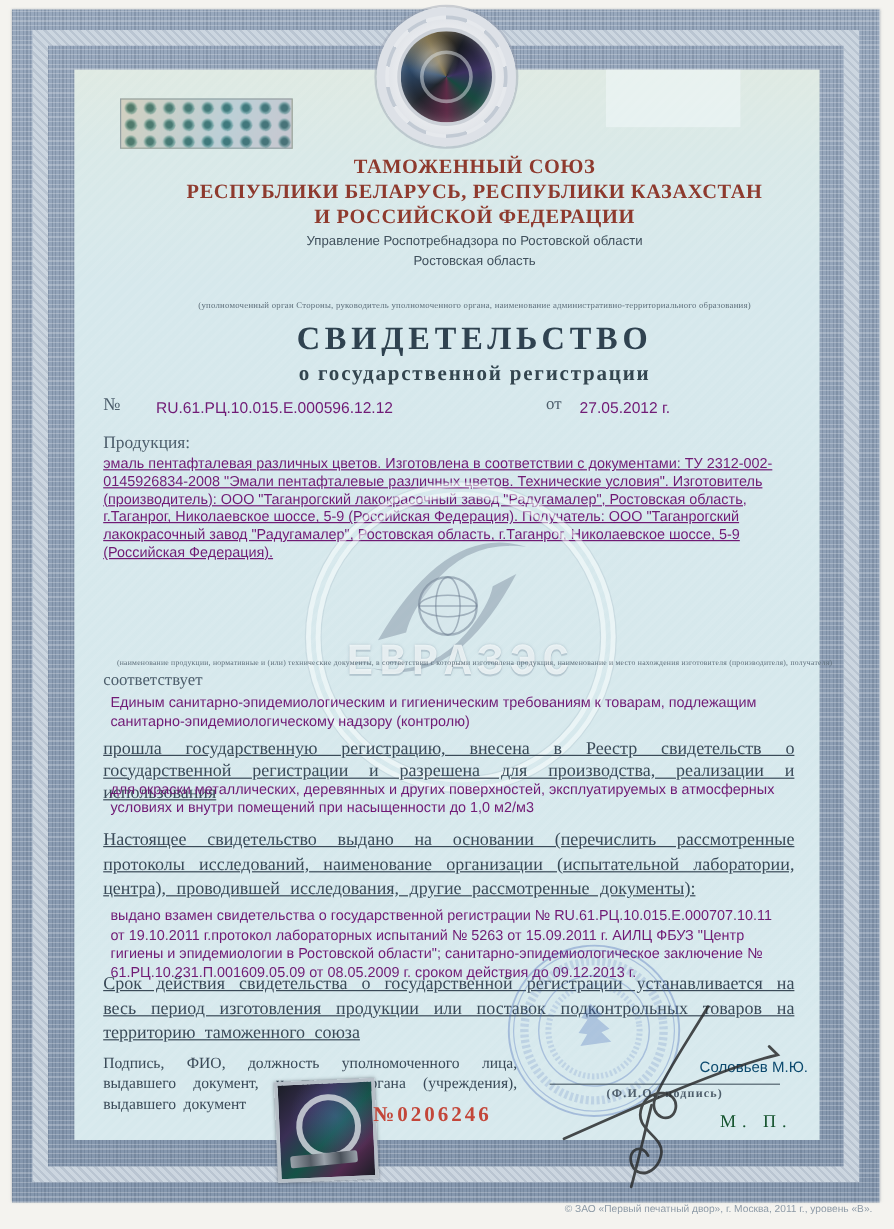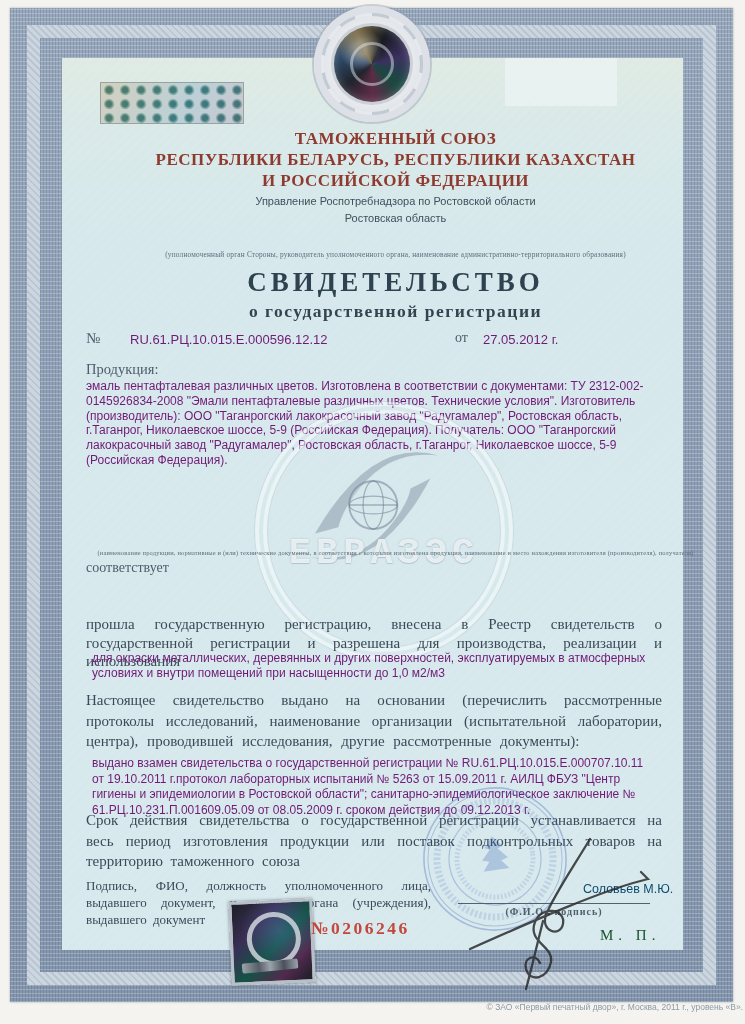--- a/index.html
+++ b/index.html
@@ -75,21 +75,21 @@
   .abs{position:absolute;}
   .center{left:62px;width:667px;text-align:center;}
   .red-head{font-weight:bold;color:#8e3a2e;font-size:17px;line-height:21px;letter-spacing:.5px;}
   .authority{font-family:"Liberation Sans",sans-serif;color:#40505c;font-size:11px;line-height:17px;}
   .tiny-caption{color:#5d6e7a;font-size:7.3px;letter-spacing:.2px;}
   .doc-title{font-weight:bold;color:#2f4250;font-size:27px;letter-spacing:4px;}
   .doc-subtitle{font-weight:bold;color:#33454f;font-size:17.5px;letter-spacing:1.5px;}
   .serif-label{color:#4c5d6b;font-size:14.5px;}
   .sans-fill{font-family:"Liberation Sans",sans-serif;color:#701a75;font-size:12px;line-height:14.8px;}
   .serif-par{color:#3a4a58;font-size:15px;line-height:20.5px;text-align:justify;}
-  .w-col{left:86px;width:576px;}
+  .w-col{left:86px;width:576px;text-decoration:underline;}
   
   .wm-circle{
     position:absolute;left:255px;top:402px;width:234px;height:234px;border-radius:50%;
     border:12px double rgba(250,253,254,.55);
     box-shadow:0 0 0 1px rgba(160,178,190,.25), inset 0 0 0 1px rgba(160,178,190,.25);
   }
   .wm-swoosh{position:absolute;left:6px;top:-4px;width:198px;height:190px;}
   .wm-text{
     position:absolute;left:0;right:0;top:118px;text-align:center;
     font-family:Liberation Mono, monospace;font-weight:bold;font-size:37px;letter-spacing:5px;
@@ -166,20 +166,21 @@
         <ellipse cx="152" cy="150" rx="16" ry="38" fill="none" stroke-width="2"></ellipse>
         <ellipse cx="152" cy="150" rx="38" ry="14" fill="none" stroke-width="2"></ellipse>
         <line x1="114" y1="150" x2="190" y2="150" stroke-width="2"></line>
       </g>
     </svg>
     <div class="wm-text">ЕВРАЗЭС</div>
   </div>
 
   <div class="abs center tiny-caption" style="top:549px;font-size:6.4px">(наименование продукции, нормативные и (или) технические документы, в соответствии с которыми изготовлена продукция, наименование и место нахождения изготовителя (производителя), получателя)</div>
   <div class="abs serif-label" style="left:86px;top:560px;font-size:14px">соответствует</div>
+  <div class="abs sans-fill" style="left:92px;top:578px;width:566px;line-height:15.6px">Единым санитарно-эпидемиологическим и гигиеническим требованиям к товарам, подлежащим санитарно-эпидемиологическому надзору (контролю)</div>
 
   <div class="abs serif-par w-col" style="top:602px;word-spacing:10px;line-height:18.5px;padding-top:9px;top:606px">прошла государственную регистрацию, внесена в Реестр свидетельств о государственной регистрации и разрешена для производства, реализации и использования</div>
   <div class="abs sans-fill" style="left:92px;top:651px;width:566px;line-height:15.2px">для окраски металлических, деревянных и других поверхностей, эксплуатируемых в атмосферных условиях и внутри помещений при насыщенности до 1,0 м2/м3</div>
 
   <div class="abs serif-par w-col" style="top:690px;word-spacing:5px">Настоящее свидетельство выдано на основании (перечислить рассмотренные протоколы исследований, наименование организации (испытательной лаборатории, центра), проводившей исследования, другие рассмотренные документы):</div>
   <div class="abs sans-fill" style="left:92px;top:756px;width:566px;line-height:15.6px">выдано взамен свидетельства о государственной регистрации № RU.61.РЦ.10.015.Е.000707.10.11 от 19.10.2011 г.протокол лабораторных испытаний № 5263 от 15.09.2011 г. АИЛЦ ФБУЗ "Центр гигиены и эпидемиологии в Ростовской области"; санитарно-эпидемиологическое заключение № 61.РЦ.10.231.П.001609.05.09 от 08.05.2009 г. сроком действия до 09.12.2013 г.</div>
 
   <div class="abs serif-par w-col" style="top:810px;word-spacing:4px">Срок действия свидетельства о государственной регистрации устанавливается на весь период изготовления продукции или поставок подконтрольных товаров на территорию таможенного союза</div>
 
   <svg class="stamp" viewBox="0 0 150 150">
@@ -203,15 +204,15 @@
     <g stroke="#2b2d2e" stroke-width="2.3" fill="none" stroke-linecap="round" opacity="0.85">
       <path d="M150,14 C132,44 114,70 106,90 C100,106 120,113 123,99 C126,84 102,80 95,97 C87,117 114,121 111,137 C108,154 90,158 86,144 C83,132 96,128 100,138"></path>
       <path d="M103,96 C96,124 90,150 86,164"></path>
       <path d="M30,124 C95,95 165,64 208,54 l-7,-7"></path>
     </g>
   </svg>
 
   <div class="holo-square"></div>
   <div class="abs serial" style="left:311px;top:918px">№0206246</div>
 
-  <div class="abs footer-note" style="right:2px;top:1002px">© ЗАО «Первый печатный двор»,  г. Москва,  2011 г., уровень «В».</div>
+  <div class="abs footer-note" style="right:18px;top:1002px">© ЗАО «Первый печатный двор»,  г. Москва,  2011 г., уровень «В».</div>
 
 </div>
 
 </body></html>

